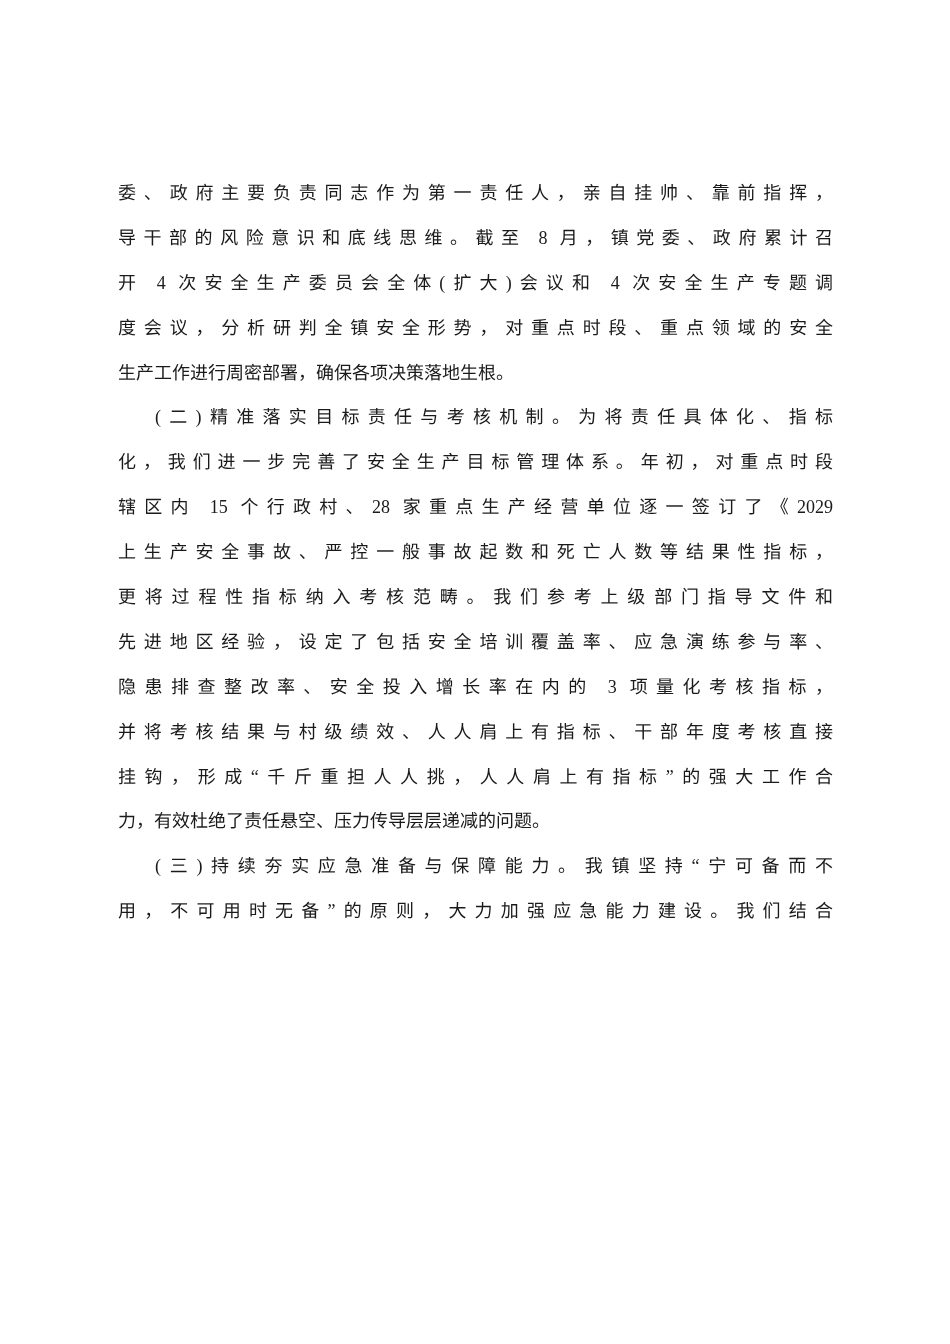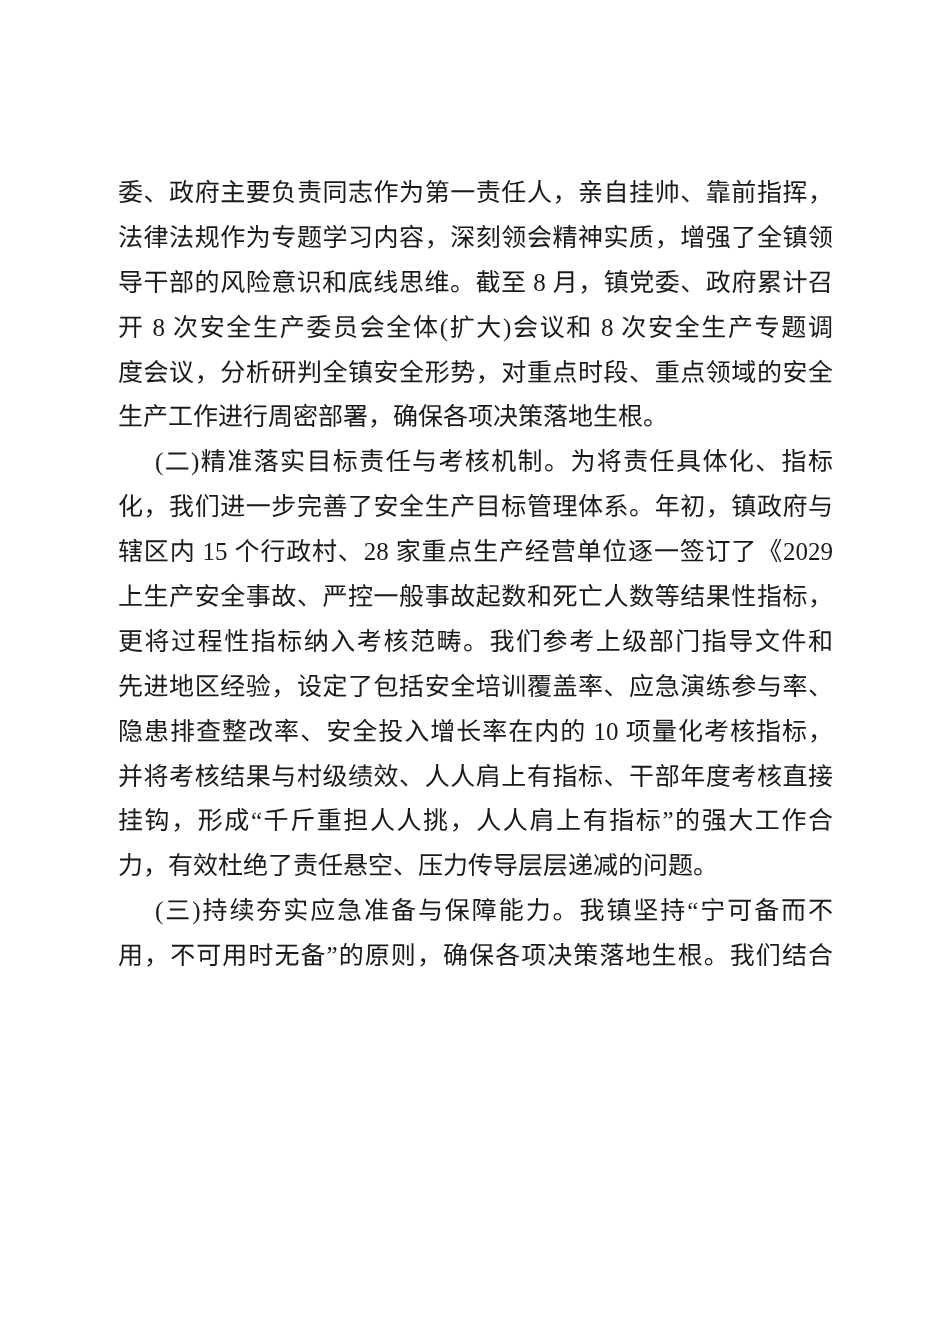--- a/index.html
+++ b/index.html
@@ -19,21 +19,21 @@
   .content {
     position: absolute;
     left: 118px;
     top: 171px;
     width: 715px;
   }
   .line {
     width: 715px;
     height: 44.9px;
     line-height: 44.9px;
-    font-size: 25px;
+    font-size: 18px;
     color: var(--fg);
     text-align: justify;
     text-align-last: justify;
     text-justify: inter-character;
     overflow: hidden;
     white-space: normal;
   }
   .line--end {
     text-align: left;
     text-align-last: left;
@@ -42,34 +42,33 @@
     text-indent: 37px;
   }
 </style>
 </head>
 <body>
 
 <div class="page">
   <div class="content">
 
     <div class="line">委、政府主要负责同志作为第一责任人，亲自挂帅、靠前指挥，</div>
-    <div class="line">法律法规作为专题学习内容，深刻领会精神实质，增强了全镇领</div>
     <div class="line">导干部的风险意识和底线思维。截至 8 月，镇党委、政府累计召</div>
-    <div class="line">开 8 次安全生产委员会全体(扩大)会议和 8 次安全生产专题调</div>
+    <div class="line">开 4 次安全生产委员会全体(扩大)会议和 4 次安全生产专题调</div>
     <div class="line">度会议，分析研判全镇安全形势，对重点时段、重点领域的安全</div>
     <div class="line line--end">生产工作进行周密部署，确保各项决策落地生根。</div>
 
     <div class="line line--indent">(二)精准落实目标责任与考核机制。为将责任具体化、指标</div>
-    <div class="line">化，我们进一步完善了安全生产目标管理体系。年初，镇政府与</div>
+    <div class="line">化，我们进一步完善了安全生产目标管理体系。年初，对重点时段</div>
     <div class="line">辖区内 15 个行政村、28 家重点生产经营单位逐一签订了《2029</div>
     <div class="line">上生产安全事故、严控一般事故起数和死亡人数等结果性指标，</div>
     <div class="line">更将过程性指标纳入考核范畴。我们参考上级部门指导文件和</div>
     <div class="line">先进地区经验，设定了包括安全培训覆盖率、应急演练参与率、</div>
-    <div class="line">隐患排查整改率、安全投入增长率在内的 10 项量化考核指标，</div>
+    <div class="line">隐患排查整改率、安全投入增长率在内的 3 项量化考核指标，</div>
     <div class="line">并将考核结果与村级绩效、人人肩上有指标、干部年度考核直接</div>
     <div class="line">挂钩，形成“千斤重担人人挑，人人肩上有指标”的强大工作合</div>
     <div class="line line--end">力，有效杜绝了责任悬空、压力传导层层递减的问题。</div>
 
     <div class="line line--indent">(三)持续夯实应急准备与保障能力。我镇坚持“宁可备而不</div>
-    <div class="line">用，不可用时无备”的原则，确保各项决策落地生根。我们结合</div>
+    <div class="line">用，不可用时无备”的原则，大力加强应急能力建设。我们结合</div>
 
   </div>
 </div>
 
 </body></html>

